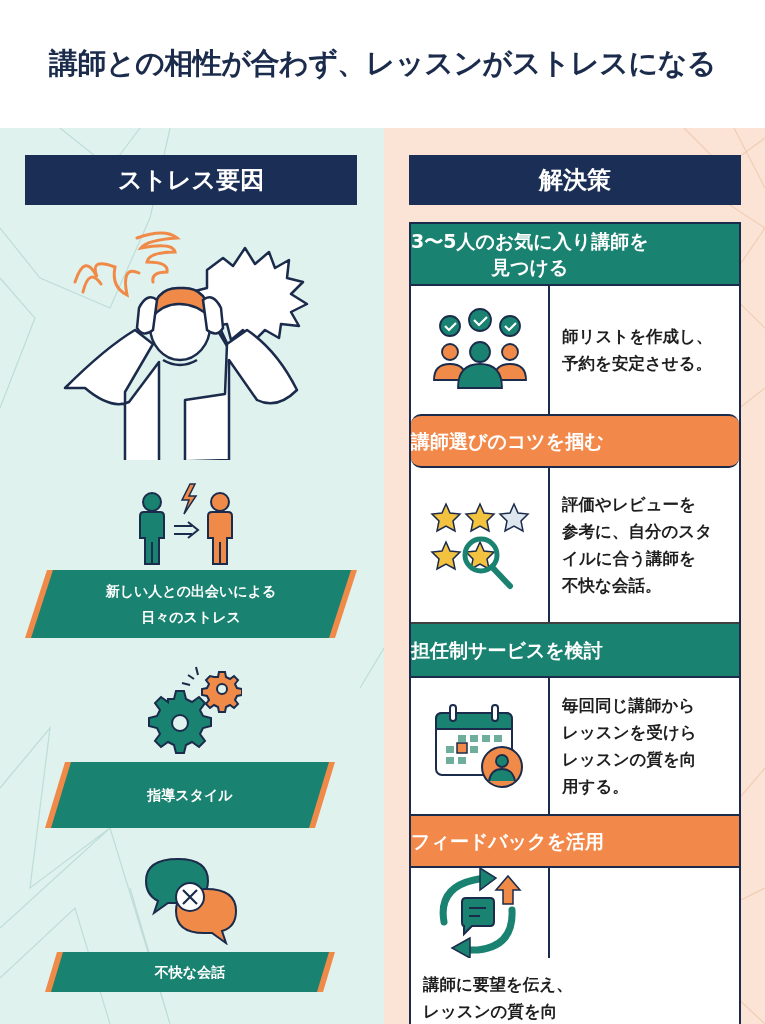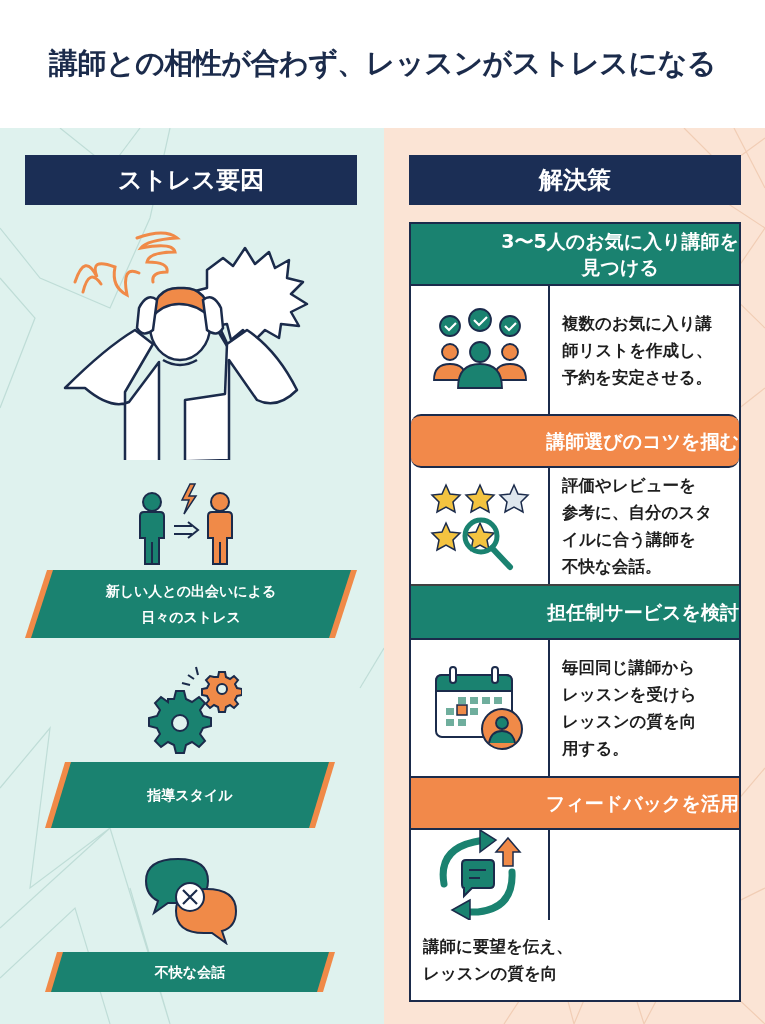--- a/index.html
+++ b/index.html
@@ -18,21 +18,21 @@
   .right-header { left: 409px; top: 155px; width: 332px; }
 
   .hero { position: absolute; left: 55px; top: 220px; width: 290px; height: 240px; }
 
   .cause-icon { position: absolute; }
   .banner { position: absolute; color: #fff; font-weight: bold; font-size: 14px; line-height: 26px; text-align: center; display: flex; align-items: center; justify-content: center; }
   .banner-bg { position: absolute; left: 0; top: 0; width: 100%; height: 100%; }
   .banner span { position: relative; z-index: 1; display: block; }
 
   .sol { position: absolute; left: 409px; width: 332px; border: 2px solid #1b2b4b; background: #ffffff; }
-  .sol-head { color: #fff; font-weight: bold; font-size: 19px; line-height: 26px; text-align: center; display: flex; align-items: center; justify-content: flex-end; border-bottom: 2px solid #1b2b4b; }
+  .sol-head { color: #fff; font-weight: bold; font-size: 19px; line-height: 26px; text-align: center; display: flex; align-items: center; justify-content: flex-start; border-bottom: 2px solid #1b2b4b; }
   .sol-head.teal { background: #1a8270; }
   .sol-head.orange { background: #f2894a; }
   .sol-body { display: flex; }
   .sol-icon { width: 139px; border-right: 2px solid #1b2b4b; display: flex; align-items: center; justify-content: center; }
   .sol-text { flex: 1; padding: 0 10px 0 12px; display: flex; align-items: center; font-size: 16.5px; line-height: 27px; font-weight: bold; color: #1e1e1e; }
 </style>
 </head>
 <body>
 
 <div class="top">
@@ -174,30 +174,29 @@
           <path d="M2,72 q0,-16 16,-16 q16,0 16,16 Z" fill="#f08a48"></path>
           <circle cx="78" cy="44" r="8" fill="#f08a48"></circle>
           <path d="M62,72 q0,-16 16,-16 q16,0 16,16 Z" fill="#f08a48"></path>
           <circle cx="48" cy="44" r="10" fill="#1a8270"></circle>
           <path d="M26,80 q0,-24 22,-24 q22,0 22,24 Z" fill="#1a8270"></path>
         </g>
       </svg>
     </div>
     <div class="sol-text">
       <div>
-        <div>複数のお気に入り講</div>
         <div>師リストを作成し、</div>
         <div>予約を安定させる。</div>
       </div>
     </div>
   </div>
   <div class="sol-head orange" style="height:54px; border-top:2px solid #1b2b4b;border-radius:10px;">
     <span>講師選びのコツを掴む</span>
   </div>
-  <div class="sol-body" style="height:116px;">
+  <div class="sol-body" style="height:154px;">
     <div class="sol-icon">
       <svg width="100" height="90" viewBox="0 0 100 90">
         <g stroke="#1b2b4b" stroke-width="1.5" fill="#f3c340">
           <path d="M16,4 l4,9 l10,1 l-7,7 l2,10 l-9,-5 l-9,5 l2,-10 l-7,-7 l10,-1 Z"></path>
           <path d="M50,4 l4,9 l10,1 l-7,7 l2,10 l-9,-5 l-9,5 l2,-10 l-7,-7 l10,-1 Z"></path>
           <path d="M84,4 l4,9 l10,1 l-7,7 l2,10 l-9,-5 l-9,5 l2,-10 l-7,-7 l10,-1 Z" fill="#dfe7ee"></path>
           <path d="M16,42 l4,9 l10,1 l-7,7 l2,10 l-9,-5 l-9,5 l2,-10 l-7,-7 l10,-1 Z"></path>
           <path d="M50,42 l4,9 l10,1 l-7,7 l2,10 l-9,-5 l-9,5 l2,-10 l-7,-7 l10,-1 Z"></path>
         </g>
         <path d="M84,4 l4,9 l10,1 l-7,7 l2,10 l-9,-5 Z" fill="#f3c340" opacity="0"></path>

